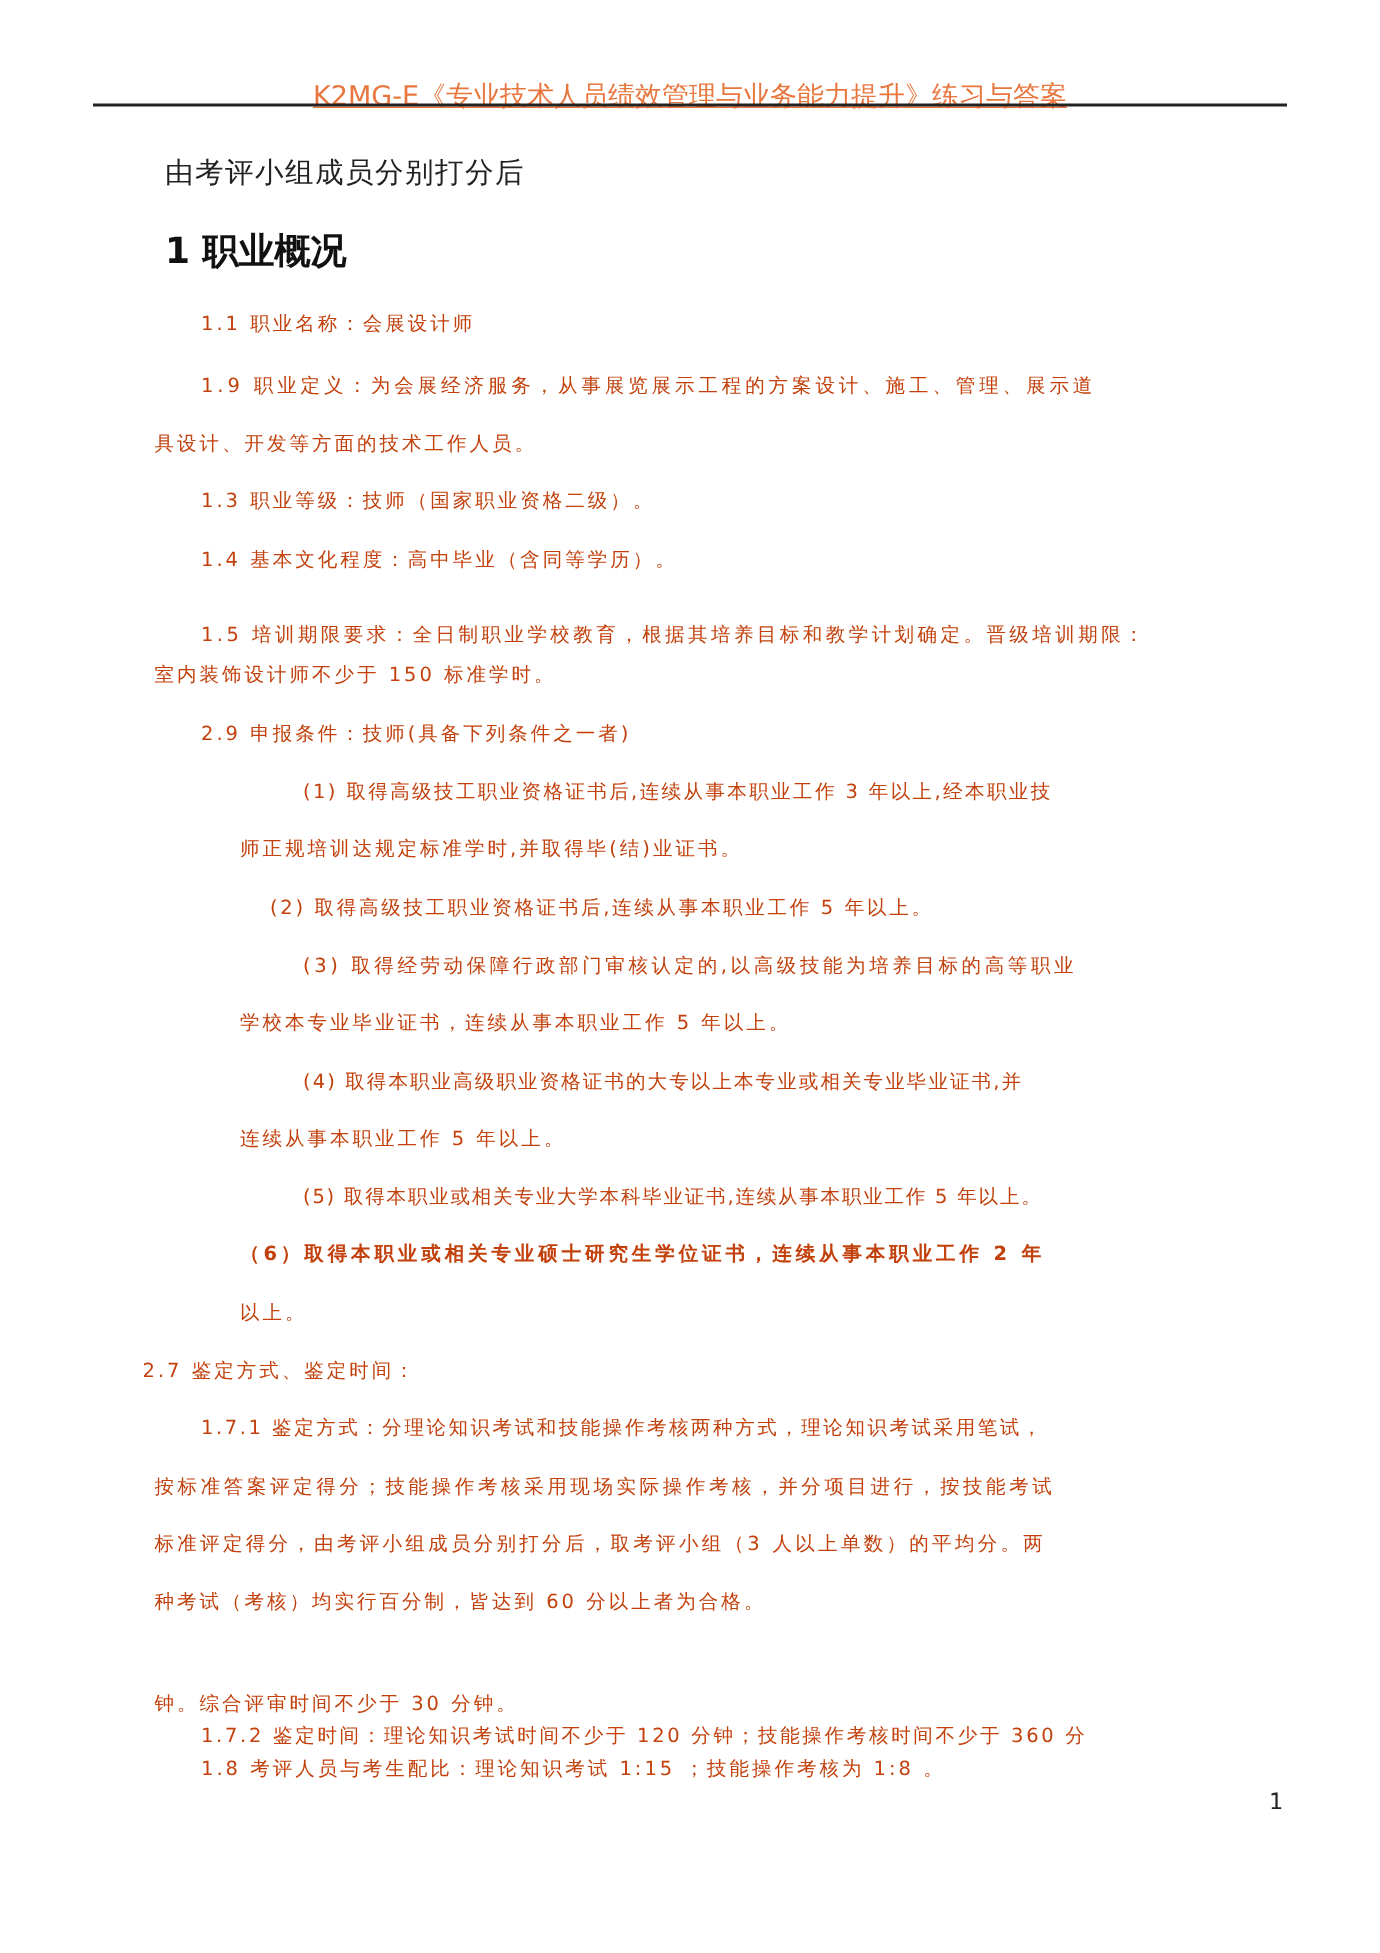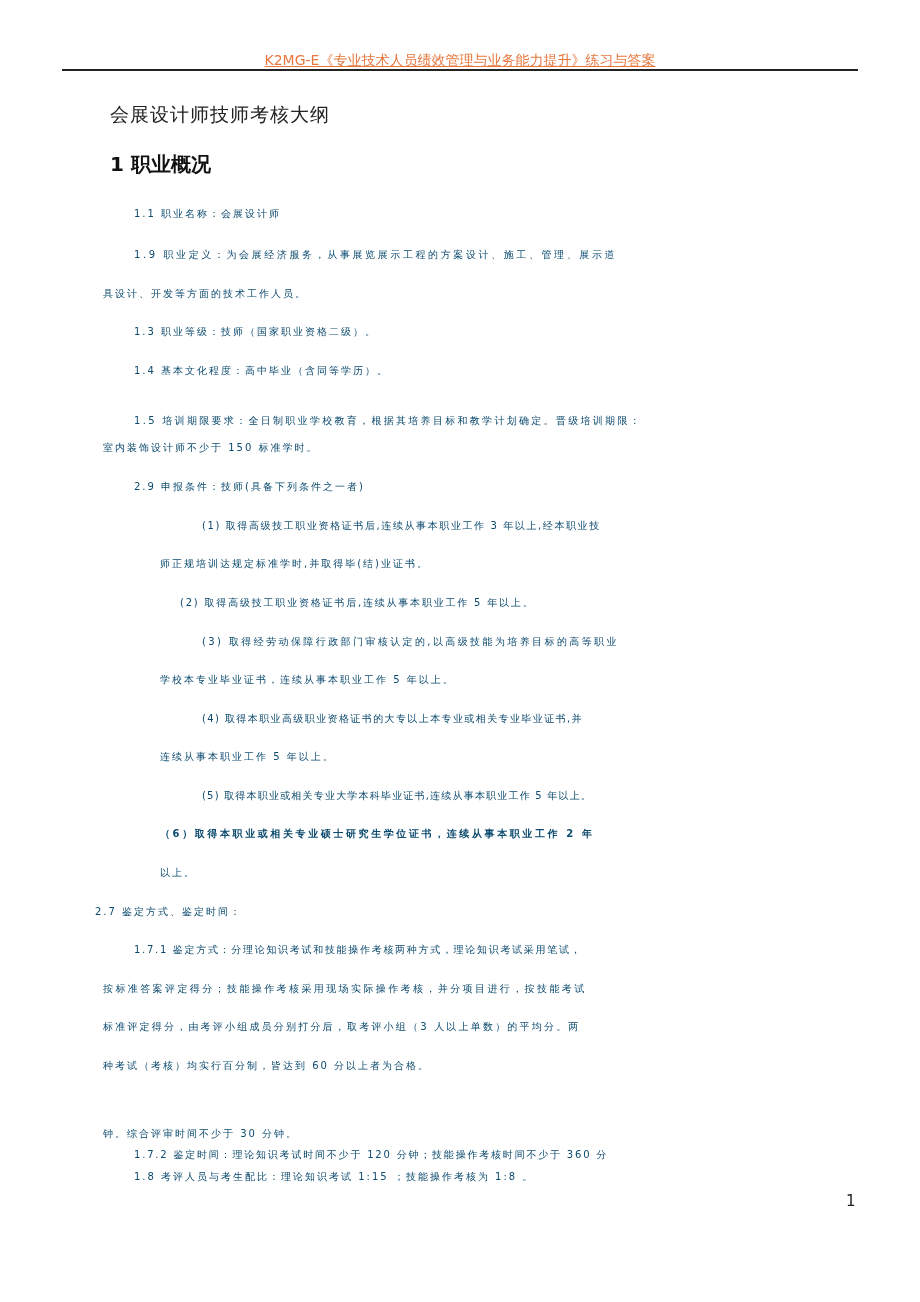--- a/index.html
+++ b/index.html
@@ -2,50 +2,50 @@
 <html><head>
   <meta charset="utf-8">
   <style>
     html, body { margin: 0; padding: 0; background: #ffffff; }
     body {
       width: 920px; height: 1302px; position: relative; overflow: hidden;
       font-family: "DejaVu Sans", sans-serif; color: #222222;
     }
     .header-text {
       position: absolute; left: 0; width: 920px; top: 52px; text-align: center;
-      font-size: 14px; color: #e8773f; text-decoration: underline;
+      font-size: 18px; color: #e8773f; text-decoration: underline;
       letter-spacing: 0px; white-space: nowrap;
     }
     .header-rule {
       position: absolute; left: 62px; width: 796px; top: 69px; height: 0;
       border-top: 2px solid #222222;
     }
     .doc-title {
       position: absolute; left: 110px; top: 102px;
       font-size: 19px; color: #222; letter-spacing: 1px;
     }
     .sec-title {
       position: absolute; left: 110px; top: 151px;
-      font-size: 20px; font-weight: bold; color: #111;
+      font-size: 24px; font-weight: bold; color: #111;
     }
     .p {
-      position: absolute; font-size: 10px; color: #0c4a6e;
+      position: absolute; font-size: 13px; color: #c2410c;
       white-space: nowrap; letter-spacing: 2px;
     }
     .page-num {
       position: absolute; left: 846px; top: 1192px; font-size: 15px; color: #222;
     }
   </style>
 </head>
 <body>
 
 <div class="header-text">K2MG-E《专业技术人员绩效管理与业务能力提升》练习与答案</div>
 <div class="header-rule"></div>
 
-<div class="doc-title">会展设计师技师考核大纲</div>
+<div class="doc-title">由考评小组成员分别打分后</div>
 <div class="sec-title">1 职业概况</div>
 
 <div class="p" style="left:134px;top:207px;">1.1 职业名称：会展设计师</div>
 <div class="p" style="left:134px;top:248px;letter-spacing:2.6px;">1.9 职业定义：为会展经济服务，从事展览展示工程的方案设计、施工、管理、展示道</div>
 <div class="p" style="left:103px;top:287px;">具设计、开发等方面的技术工作人员。</div>
 <div class="p" style="left:134px;top:325px;">1.3 职业等级：技师（国家职业资格二级）。</div>
 <div class="p" style="left:134px;top:364px;">1.4  基本文化程度：高中毕业（含同等学历）。</div>
 <div class="p" style="left:134px;top:390px;letter-spacing:2.3px;margin-top:24px;">1.5 培训期限要求：全日制职业学校教育，根据其培养目标和教学计划确定。晋级培训期限：</div>
 <div class="p" style="left:103px;top:441px;">室内装饰设计师不少于 150 标准学时。</div>
 <div class="p" style="left:134px;top:480px;">2.9 申报条件：技师(具备下列条件之一者)</div>

